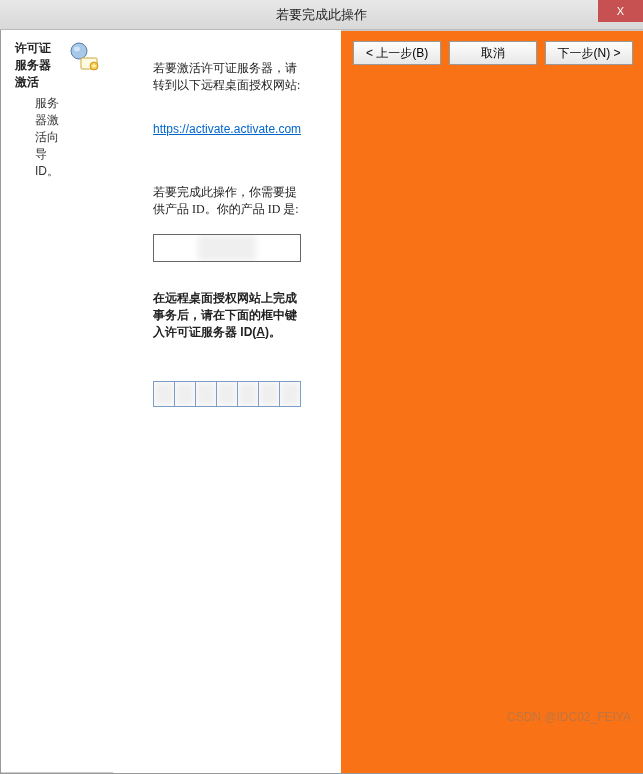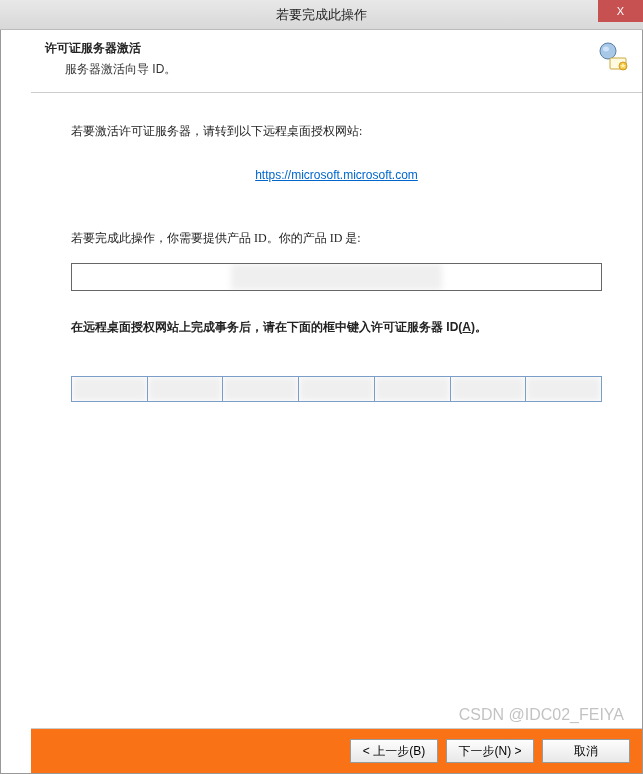--- a/index.html
+++ b/index.html
@@ -43,23 +43,22 @@
       font-size: 11px;
       font-family: Arial, sans-serif;
       cursor: pointer;
     }
     .content-wrap {
       border-left: 1px solid #999;
       border-right: 1px solid #999;
       border-bottom: 1px solid #999;
       height: 744px;
       display: flex;
-      flex-direction: column;
-      background: #fff;
-      padding-left: 30px;
+      flex-direction: row;
+      background: #fff;
     }
     .header-area {
       padding: 10px 14px 14px 14px;
       border-bottom: 1px solid #ccc;
       display: flex;
       align-items: flex-start;
       justify-content: space-between;
     }
     .header-left {
       flex: 1;
@@ -170,24 +169,24 @@
       min-width: 88px;
       height: 24px;
       border: 1px solid #999;
       background: linear-gradient(to bottom, #fdfdfd, #e8e8e8);
       font-size: 12px;
       cursor: pointer;
       padding: 0 10px;
     }
     .watermark {
       position: absolute;
-      right: 19px;
+      right: 12px;
       bottom: 50px;
       color: rgba(120,120,120,0.45);
-      font-size: 16px;
+      font-size: 12px;
       pointer-events: none;
       font-family: Arial, sans-serif;
     }
   </style>
 </head>
 <body>
 
 <div class="title-bar">
   <div class="title-text">若要完成此操作</div>
   <div class="close-btn">
@@ -209,21 +208,21 @@
         <circle cx="27" cy="26" r="4" fill="#f5c542" stroke="#c98f20" stroke-width="0.8"></circle>
         <path d="M27 23 l1 2 l2 0 l-1.6 1.3 l0.6 2 l-2 -1.2 l-2 1.2 l0.6 -2 l-1.6 -1.3 l2 0 z" fill="#fff3b0"></path>
       </svg>
     </div>
   </div>
 
   <div class="main-area">
     <div class="instr">若要激活许可证服务器，请转到以下远程桌面授权网站:</div>
 
     <div class="link-row">
-      <a href="#">https://microsoft.microsoft.com</a>
+      <a href="#">https://activate.activate.com</a>
     </div>
 
     <div class="instr2">若要完成此操作，你需要提供产品 ID。你的产品 ID 是:</div>
 
     <div class="product-id-box">
       <span></span>
       <div class="blur-mid"></div>
     </div>
 
     <div class="instr3">
@@ -236,18 +235,18 @@
       <div class="id-seg"><span></span><div class="blur"></div></div>
       <div class="id-seg"><span></span><div class="blur"></div></div>
       <div class="id-seg"><span></span><div class="blur"></div></div>
       <div class="id-seg"><span></span><div class="blur"></div></div>
       <div class="id-seg"><span></span><div class="blur"></div></div>
     </div>
   </div>
 
   <div class="button-bar">
     <button class="btn">&lt; 上一步(B)</button>
+    <button class="btn">取消</button>
     <button class="btn">下一步(N) &gt;</button>
-    <button class="btn">取消</button>
   </div>
 </div>
 
 <div class="watermark">CSDN @IDC02_FEIYA</div>
 
 </body></html>

